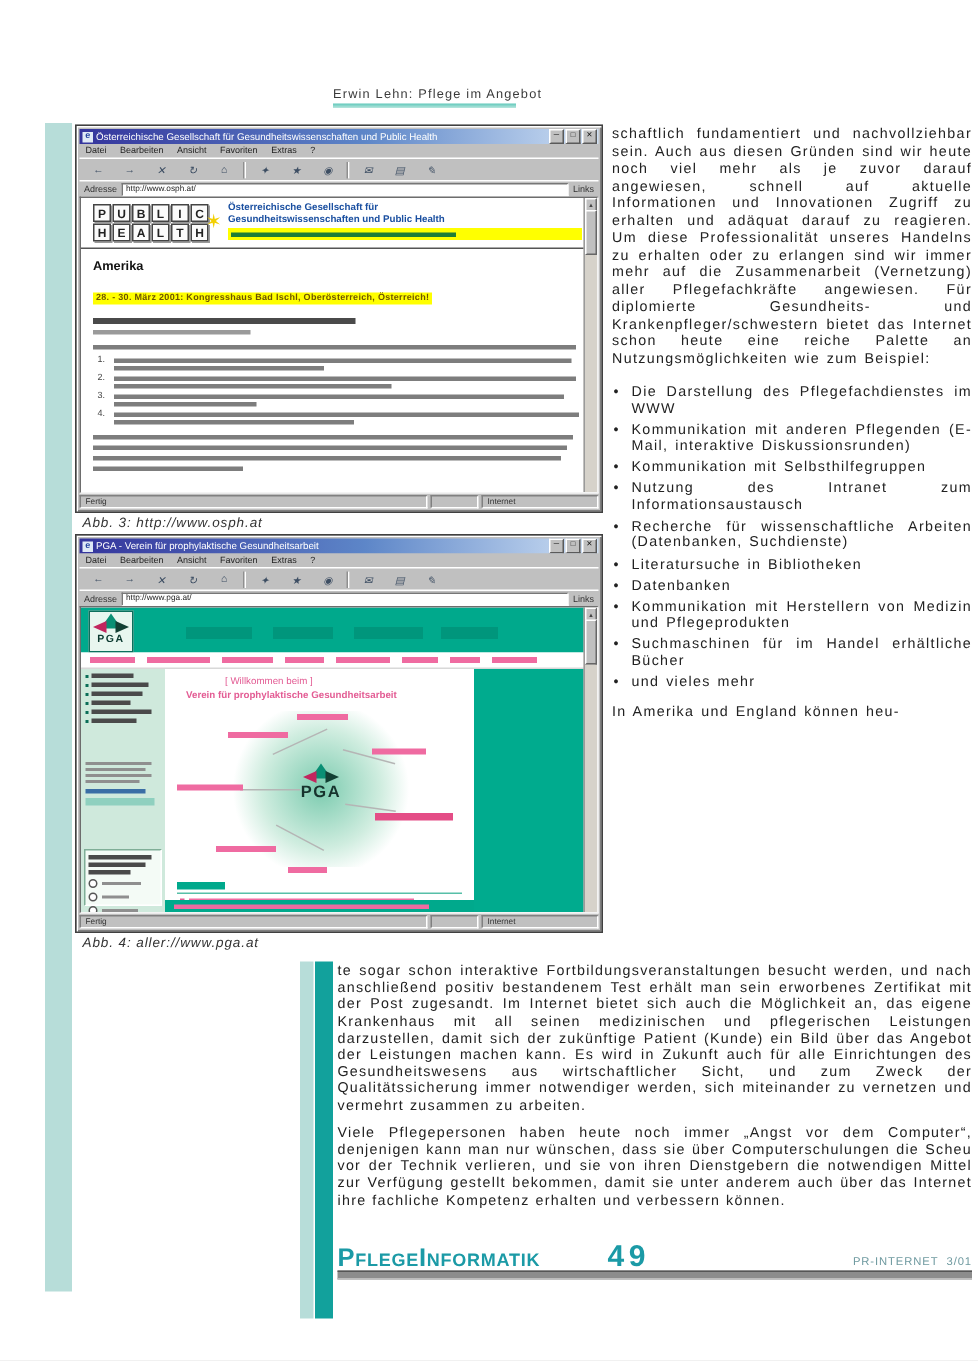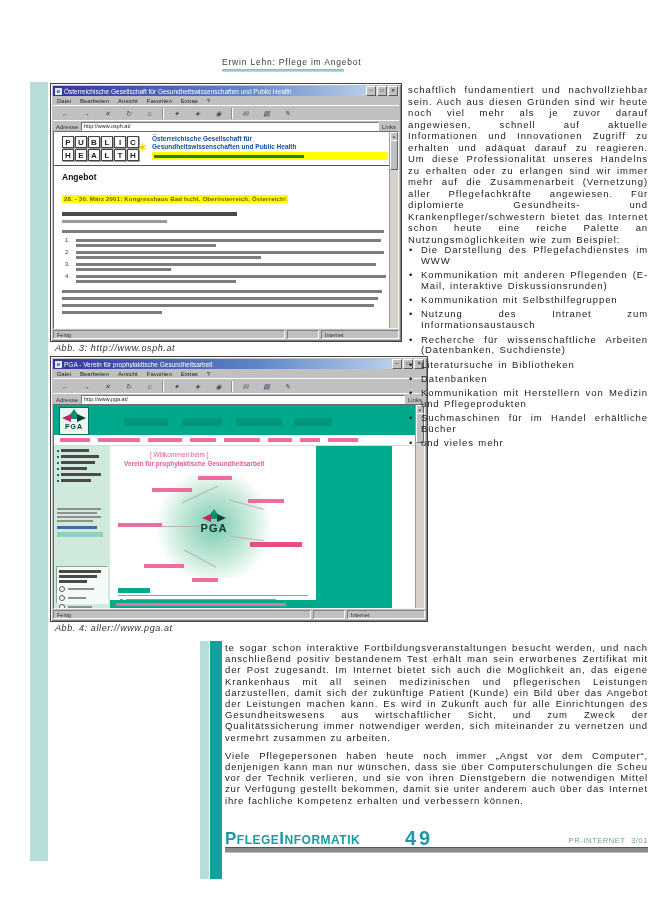--- a/index.html
+++ b/index.html
@@ -11,21 +11,21 @@
                  letter-spacing:.8px;color:#3a3a3a;}
   .running-rule{position:absolute;left:222px;top:69px;width:122px;height:3px;
                 background:linear-gradient(#5fc8ba,#b9e6de);}
   .left-band{position:absolute;left:30px;top:82px;width:18px;height:779px;background:#b7ddd9;}
   .bot-band-light{position:absolute;left:200px;top:641px;width:9px;height:238px;background:#b7ddd9;}
   .bot-band-dark{position:absolute;left:210px;top:641px;width:12px;height:238px;background:#12a19c;}
 
   
   .rcol{position:absolute;left:408px;top:84px;width:240px;font-size:9.5px;line-height:11.5px;
         letter-spacing:.9px;word-spacing:1px;text-align:justify;color:#222;}
-  .rcol .bullets{}
+  .rcol .bullets{margin-top:12px;}
   .bullet-item{position:relative;padding-left:13px;margin-bottom:3.5px;line-height:10.8px;}
   .bullet-item::before{content:"•";position:absolute;left:1px;top:0;color:#222;}
   .para2start{margin-top:8px;}
   .bottom-block{position:absolute;left:225px;top:642px;width:423px;font-size:9.5px;
         line-height:11.2px;letter-spacing:.85px;word-spacing:.5px;text-align:justify;color:#222;}
   .bottom-block p{margin:0 0 7px 0;}
   .fig-caption{position:absolute;left:55px;font-style:italic;font-size:9px;
         letter-spacing:.6px;color:#333;}
 
   
@@ -224,21 +224,21 @@
       </div>
       <span class="ph-star">✶</span>
       <div class="org-lines">
         <div class="org-l">Österreichische Gesellschaft für</div>
         <div class="org-l">Gesundheitswissenschaften und Public Health</div>
         <div class="org-hl">
           <div class="g gt" style="width:150px;margin:0;"></div>
         </div>
       </div>
       <div class="hdr-rule"></div>
-      <div class="termine">Angebot</div>
+      <div class="termine">Amerika</div>
       <div class="event-line">28. - 30. März 2001: Kongresshaus Bad Ischl, Oberösterreich, Österreich!</div>
       <div class="b1-body">
         <div class="g gd" style="width:175px;"></div>
         <div class="g" style="width:105px;background:#9a9a9a;"></div>
         <div class="g" style="width:322px;background:#7d7d7d;margin-top:7px;"></div>
         <div class="numlist">
           <div class="li">
             <div class="g" style="width:305px;background:#7d7d7d;margin:0 0 2px 0;"></div>
             <div class="g" style="width:140px;background:#7d7d7d;margin:0;"></div>
           </div>
@@ -267,21 +267,21 @@
     </div>
     <div class="sbar">
       <span class="sseg" style="flex:1;">Fertig</span>
       <span class="sseg" style="width:24px;"></span>
       <span class="sseg" style="width:70px;">Internet</span>
     </div>
   </div>
 
   <div class="fig-caption" style="top:343px;">Abb. 3: http://www.osph.at</div>
 
-  <div class="win" style="left:50px;top:356px;height:264px;padding-left:26px;">
+  <div class="win" style="left:50px;top:356px;height:264px;">
     <div class="tbar">
       <span class="win-icon">e</span>
       <span class="ttl">PGA - Verein für prophylaktische Gesundheitsarbeit</span>
       <span class="tb-btns">
         <span class="tb-btn">─</span>
         <span class="tb-btn">□</span>
         <span class="tb-btn">✕</span>
       </span>
     </div>
     <div class="mbar">
@@ -473,20 +473,21 @@
       <div class="bullet-item">Kommunikation mit anderen Pflegenden (E-Mail, interaktive Diskussionsrunden)</div>
       <div class="bullet-item">Kommunikation mit Selbsthilfegruppen</div>
       <div class="bullet-item">Nutzung des Intranet zum Informationsaustausch</div>
       <div class="bullet-item">Recherche für wissenschaftliche Arbeiten (Datenbanken, Suchdienste)</div>
       <div class="bullet-item">Literatursuche in Bibliotheken</div>
       <div class="bullet-item">Datenbanken</div>
       <div class="bullet-item">Kommunikation mit Herstellern von Medizin und Pflegeprodukten</div>
       <div class="bullet-item">Suchmaschinen für im Handel erhältliche Bücher</div>
       <div class="bullet-item">und vieles mehr</div>
     </div>
+    <div class="para2start">In Amerika und England können heu-</div>
   </div>
 
   <div class="bottom-block">
     <p>te sogar schon interaktive Fortbildungsveranstaltungen besucht werden, und nach anschließend positiv bestandenem Test erhält man sein erworbenes Zertifikat mit der Post zugesandt. Im Internet bietet sich auch die Möglichkeit an, das eigene Krankenhaus mit all seinen medizinischen und pflegerischen Leistungen darzustellen, damit sich der zukünftige Patient (Kunde) ein Bild über das Angebot der Leistungen machen kann. Es wird in Zukunft auch für alle Einrichtungen des Gesundheitswesens aus wirtschaftlicher Sicht, und zum Zweck der Qualitätssicherung immer notwendiger werden, sich miteinander zu vernetzen und vermehrt zusammen zu arbeiten.</p>
     <p>Viele Pflegepersonen haben heute noch immer „Angst vor dem Computer“, denjenigen kann man nur wünschen, dass sie über Computerschulungen die Scheu vor der Technik verlieren, und sie von ihren Dienstgebern die notwendigen Mittel zur Verfügung gestellt bekommen, damit sie unter anderem auch über das Internet ihre fachliche Kompetenz erhalten und verbessern können.</p>
   </div>
 
   <div class="footer-brand"><span>Pflege</span><span>Informatik</span></div>
   <div class="footer-page">49</div>
   <div class="footer-issue"><span>PR-INTERNET</span>&nbsp;&nbsp;<span>3/01</span></div>

